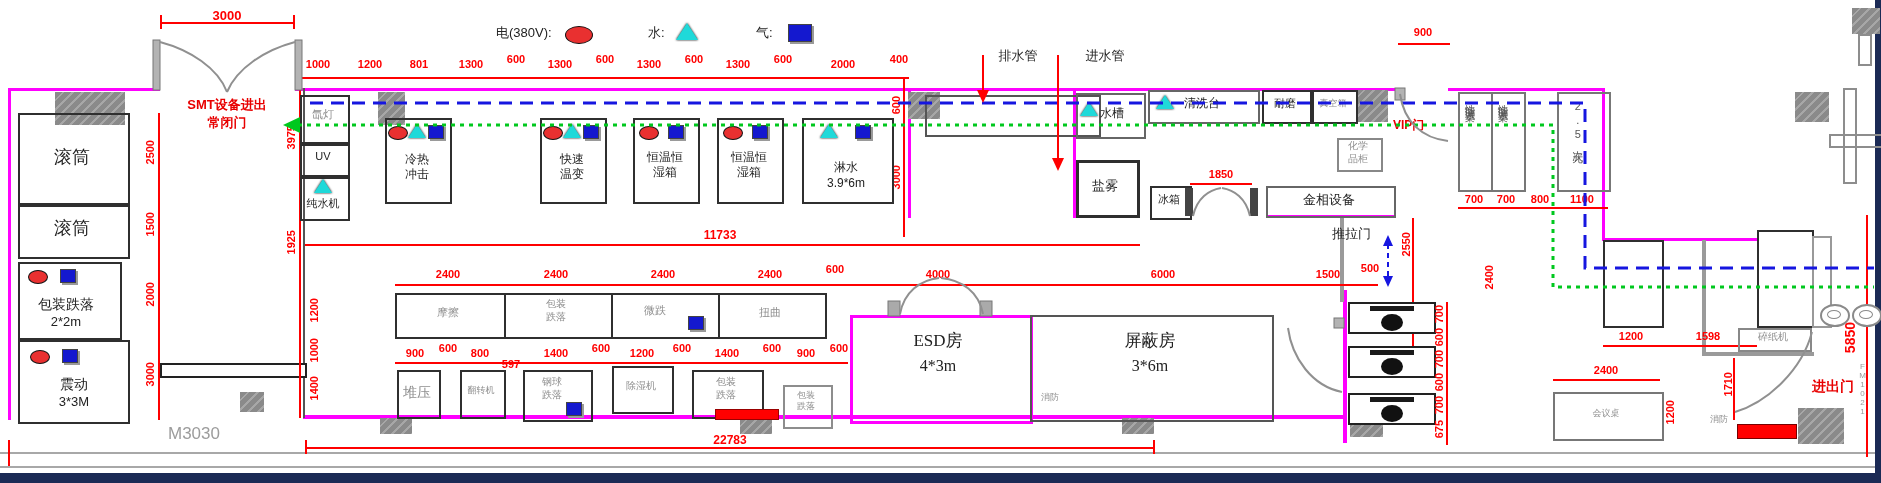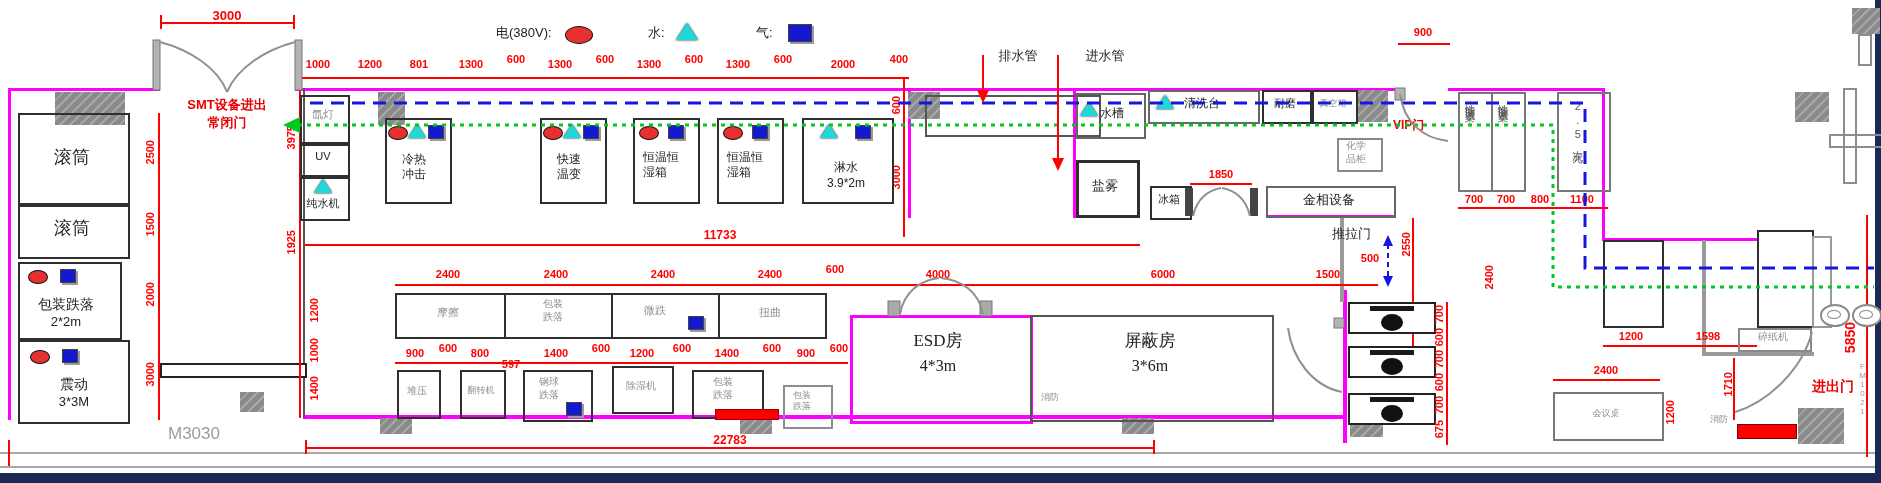--- a/index.html
+++ b/index.html
@@ -8,21 +8,21 @@
   .abs{position:absolute;}
   .wallm{position:absolute;background:#ff00ff;}
   .wallg{position:absolute;background:#9a9a9a;}
   .rl{position:absolute;background:#ff0000;}
   .box{position:absolute;border:2px solid #2f2f2f;background:transparent;}
   .gbox{position:absolute;border:2px solid #8d8d8d;background:transparent;}
   .dim{position:absolute;color:#ff0000;font:bold 11px "Liberation Sans",sans-serif;white-space:nowrap;}
   .vdim{position:absolute;color:#ff0000;font:bold 11px "Liberation Sans",sans-serif;
         writing-mode:vertical-rl;transform:rotate(180deg);white-space:nowrap;}
   .ct{transform:translateX(-50%);}
-  .lbl{position:absolute;color:#222;font:12px "Liberation Sans",sans-serif;line-height:1.25;}
+  .lbl{position:absolute;color:#222;font:12px "Liberation Sans",sans-serif;text-align:center;line-height:1.25;}
   .gy{color:#8f8f8f;}
   .rd{position:absolute;color:#e80000;font:bold 13px "Liberation Sans",sans-serif;text-align:center;white-space:nowrap;}
   .vtxt{writing-mode:vertical-lr;text-orientation:upright;letter-spacing:2px;}
   .ie{position:absolute;width:18px;height:12px;background:#e93030;border:1px solid #111;border-radius:50%;}
   .iw{position:absolute;width:0;height:0;border-left:9px solid transparent;border-right:9px solid transparent;
       border-bottom:14px solid #1fd9d9;filter:drop-shadow(0 0 1px #000);}
   .ig{position:absolute;width:14px;height:12px;background:#1418cf;border:1px solid #444;box-shadow:2px 2px 0 #9a9a9a;}
   .col{position:absolute;background:repeating-linear-gradient(135deg,#8a8a8a 0 5px,#a7a7a7 5px 7px);}
   .desk{position:absolute;border:2px solid #222;background:#fff;}
   .mon{position:absolute;left:50%;top:2px;transform:translateX(-50%);width:44px;height:5px;background:#1a1a1a;}
@@ -164,21 +164,21 @@
 
   <div class="box" style="left:717px;top:118px;width:63px;height:82px;"></div>
   <span class="ie" style="left:723px;top:126px;"></span>
   <span class="ig" style="left:752px;top:125px;"></span>
   <span class="lbl ct" style="left:749px;top:150px;width:44px;font-size:12px;">恒温恒湿箱</span>
 
   <div class="box" style="left:802px;top:118px;width:88px;height:82px;"></div>
   <span class="iw" style="left:820px;top:124px;"></span>
   <span class="ig" style="left:855px;top:125px;"></span>
   <span class="lbl ct" style="left:846px;top:160px;font-size:12px;">淋水</span>
-  <span class="lbl ct" style="left:846px;top:176px;font-size:12px;">3.9*2m</span>
+  <span class="lbl ct" style="left:846px;top:176px;font-size:12px;">3.9*6m</span>
 
   <span class="lbl ct" style="left:1018px;top:48px;font-size:13px;">排水管</span>
   <span class="lbl ct" style="left:1105px;top:48px;font-size:13px;">进水管</span>
   <div class="gbox" style="left:925px;top:95px;width:172px;height:38px;border-color:#555;"></div>
 
   <div class="gbox" style="left:1076px;top:93px;width:66px;height:42px;border-color:#666;"></div>
   <span class="iw" style="left:1080px;top:102px;"></span>
   <span class="lbl" style="left:1100px;top:106px;font-size:12px;">水槽</span>
   <div class="gbox" style="left:1148px;top:90px;width:108px;height:30px;border-color:#666;"></div>
   <span class="iw" style="left:1156px;top:95px;"></span>
@@ -207,21 +207,21 @@
   <div class="rl" style="left:305px;top:244px;width:835px;height:2px;"></div>
   <div class="rl" style="left:395px;top:284px;width:983px;height:2px;"></div>
   <span class="dim ct" style="left:448px;top:268px;">2400</span>
   <span class="dim ct" style="left:556px;top:268px;">2400</span>
   <span class="dim ct" style="left:663px;top:268px;">2400</span>
   <span class="dim ct" style="left:770px;top:268px;">2400</span>
   <span class="dim ct" style="left:835px;top:263px;">600</span>
   <span class="dim ct" style="left:938px;top:268px;">4000</span>
   <span class="dim ct" style="left:1163px;top:268px;">6000</span>
   <span class="dim ct" style="left:1328px;top:268px;">1500</span>
-  <span class="dim ct" style="left:1370px;top:252px;">500</span>
+  <span class="dim ct" style="left:1370px;top:262px;">500</span>
 
   <div class="box" style="left:395px;top:293px;width:107px;height:42px;"></div>
   <span class="lbl gy ct" style="left:448px;top:306px;font-size:11px;">摩擦</span>
   <div class="box" style="left:504px;top:293px;width:105px;height:42px;"></div>
   <span class="lbl gy ct" style="left:556px;top:298px;width:26px;font-size:10px;">包装跌落</span>
   <div class="box" style="left:611px;top:293px;width:105px;height:42px;"></div>
   <span class="lbl gy ct" style="left:655px;top:304px;font-size:11px;">微跌</span>
   <span class="ig" style="left:688px;top:316px;"></span>
   <div class="box" style="left:718px;top:293px;width:105px;height:42px;"></div>
   <span class="lbl gy ct" style="left:770px;top:306px;font-size:11px;">扭曲</span>
@@ -234,21 +234,21 @@
   <span class="dim ct" style="left:556px;top:347px;">1400</span>
   <span class="dim ct" style="left:601px;top:342px;">600</span>
   <span class="dim ct" style="left:642px;top:347px;">1200</span>
   <span class="dim ct" style="left:682px;top:342px;">600</span>
   <span class="dim ct" style="left:727px;top:347px;">1400</span>
   <span class="dim ct" style="left:772px;top:342px;">600</span>
   <span class="dim ct" style="left:806px;top:347px;">900</span>
   <span class="dim ct" style="left:839px;top:342px;">600</span>
 
   <div class="box" style="left:397px;top:370px;width:40px;height:45px;"></div>
-  <span class="lbl gy ct" style="left:417px;top:385px;font-size:10px;">堆压</span>
+  <span class="lbl gy ct" style="left:417px;top:385px;font-size:14px;font-family:Liberation Mono, monospace;">堆压</span>
   <div class="box" style="left:460px;top:370px;width:42px;height:45px;"></div>
   <span class="lbl gy ct" style="left:481px;top:385px;font-size:9px;">翻转机</span>
   <div class="box" style="left:523px;top:370px;width:66px;height:48px;"></div>
   <span class="lbl gy ct" style="left:552px;top:376px;width:26px;font-size:10px;">钢球跌落</span>
   <span class="ig" style="left:566px;top:402px;"></span>
   <div class="box" style="left:612px;top:366px;width:58px;height:44px;"></div>
   <span class="lbl gy ct" style="left:641px;top:380px;font-size:10px;">除湿机</span>
   <div class="box" style="left:692px;top:370px;width:68px;height:45px;"></div>
   <span class="lbl gy ct" style="left:726px;top:376px;width:26px;font-size:10px;">包装跌落</span>
   <div class="gbox" style="left:783px;top:385px;width:46px;height:40px;"></div>

